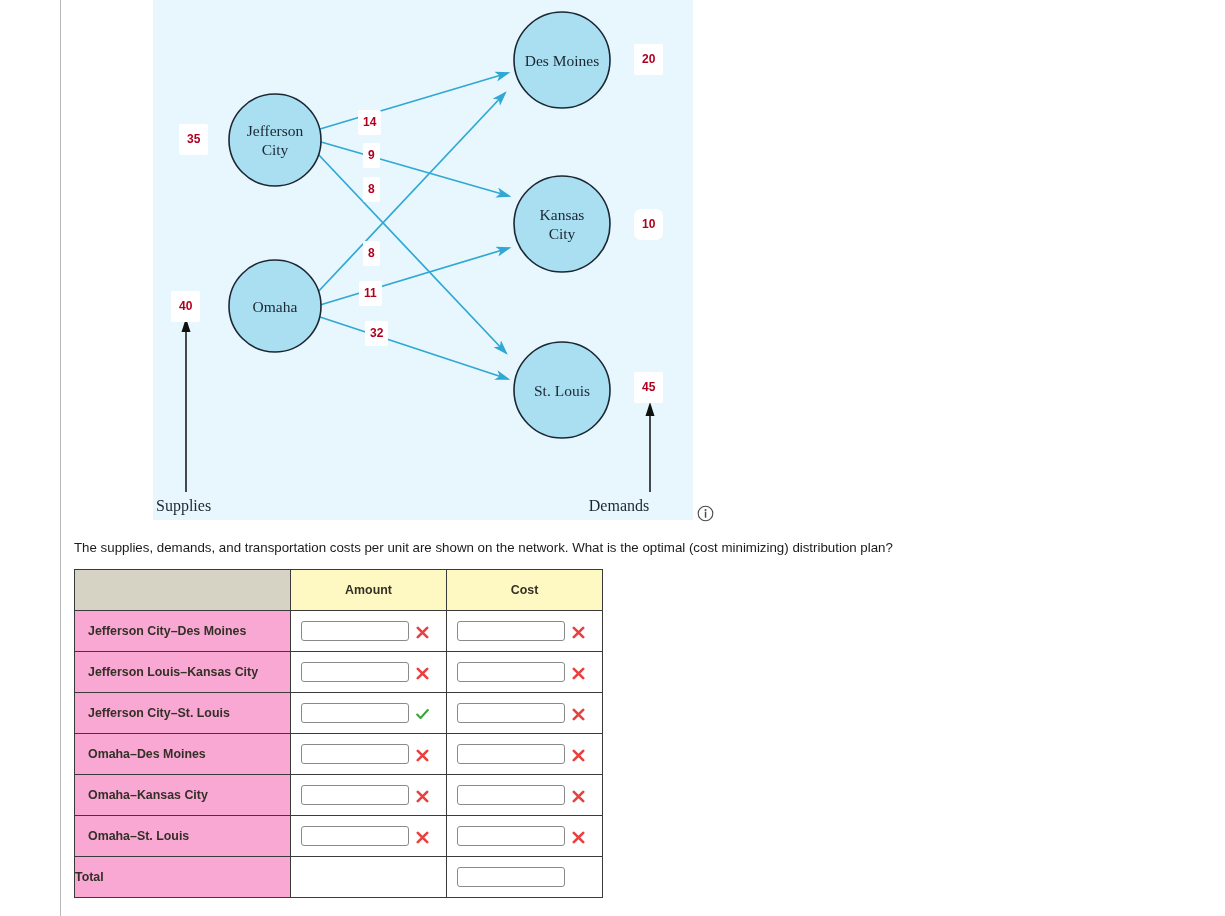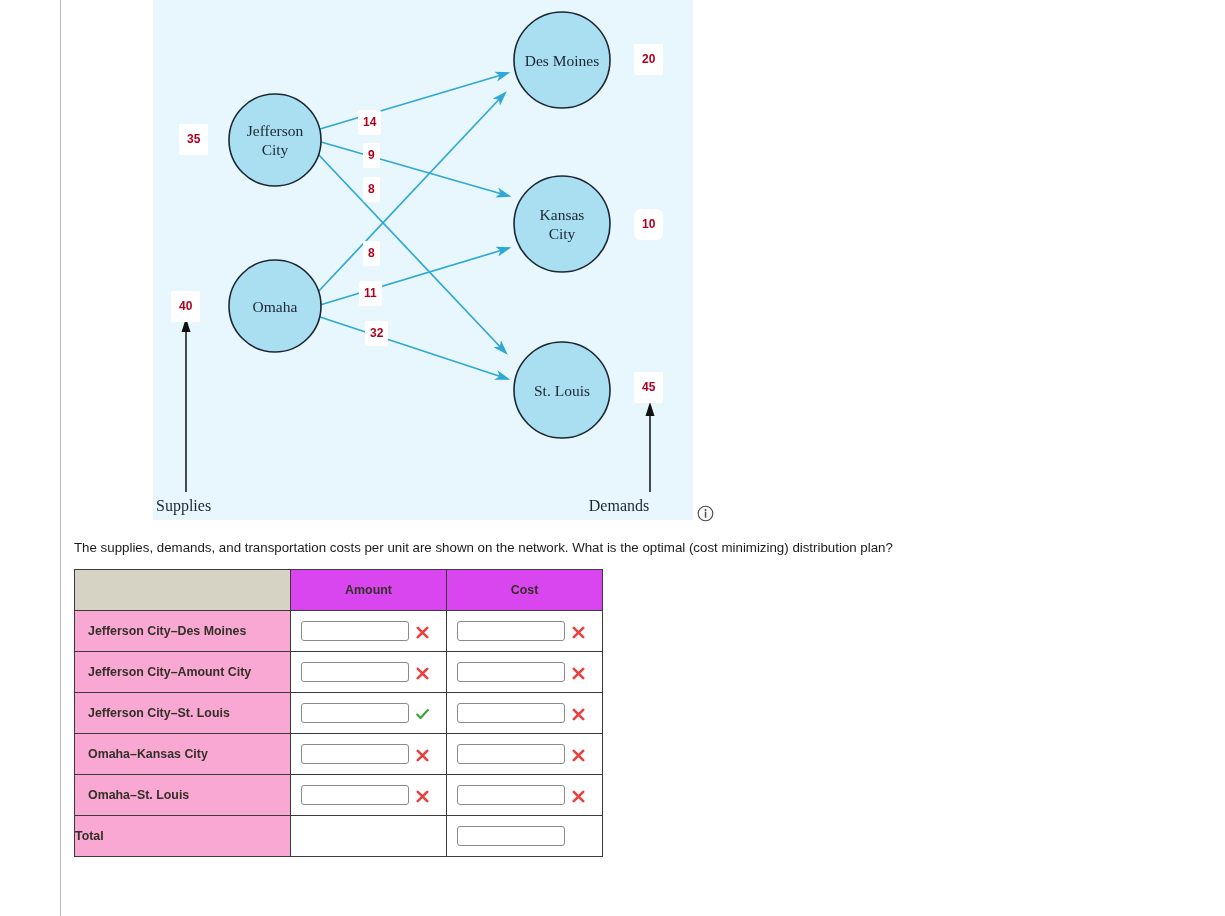--- a/index.html
+++ b/index.html
@@ -93,21 +93,21 @@
   .answer-table td, .answer-table th {
     border: 1px solid #3a3a3a;
     padding: 0;
     margin: 0;
   }
   .col-label { width: 216px; }
   .col-amount { width: 156px; }
   .col-cost { width: 156px; }
   th.hdr {
     height: 41px;
-    background: #d946ef;
+    background: #fef9c3;
     color: #333026;
     font-size: 12.4px;
     font-weight: bold;
     text-align: center;
   }
   th.hdr.blank { background: #d6d2c4; }
   td.rowlabel {
     height: 41px;
     background: #f9a8d4;
     color: #333026;
@@ -279,21 +279,21 @@
           <td class="field">
             <div class="cell-inner">
               <input class="ans-input" type="text" value="" style="">
               <span class="mark"><svg width="13" height="13" viewBox="0 0 13 13">
                   <path d="M1.8,1.8 L11.2,11.2 M11.2,1.8 L1.8,11.2" stroke="#e8413f" stroke-width="2.6" stroke-linecap="round"></path>
                 </svg></span>
             </div>
           </td>
         </tr>
         <tr>
-          <td class="rowlabel">Jefferson City–Amount City</td>
+          <td class="rowlabel">Jefferson Louis–Kansas City</td>
           <td class="field">
             <div class="cell-inner">
               <input class="ans-input" type="text" value="" style="">
               <span class="mark"><svg width="13" height="13" viewBox="0 0 13 13">
                   <path d="M1.8,1.8 L11.2,11.2 M11.2,1.8 L1.8,11.2" stroke="#e8413f" stroke-width="2.6" stroke-linecap="round"></path>
                 </svg></span>
             </div>
           </td>
           <td class="field">
             <div class="cell-inner">
@@ -304,20 +304,39 @@
             </div>
           </td>
         </tr>
         <tr>
           <td class="rowlabel">Jefferson City–St. Louis</td>
           <td class="field">
             <div class="cell-inner">
               <input class="ans-input" type="text" value="" style="">
               <span class="mark"><svg width="13" height="13" viewBox="0 0 13 13">
                   <path d="M1.2,6.6 L4.6,10.0 L11.8,2.0" fill="none" stroke="#3aa63a" stroke-width="2.1" stroke-linecap="round" stroke-linejoin="round"></path>
+                </svg></span>
+            </div>
+          </td>
+          <td class="field">
+            <div class="cell-inner">
+              <input class="ans-input" type="text" value="" style="">
+              <span class="mark"><svg width="13" height="13" viewBox="0 0 13 13">
+                  <path d="M1.8,1.8 L11.2,11.2 M11.2,1.8 L1.8,11.2" stroke="#e8413f" stroke-width="2.6" stroke-linecap="round"></path>
+                </svg></span>
+            </div>
+          </td>
+        </tr>
+        <tr>
+          <td class="rowlabel">Omaha–Des Moines</td>
+          <td class="field">
+            <div class="cell-inner">
+              <input class="ans-input" type="text" value="" style="">
+              <span class="mark"><svg width="13" height="13" viewBox="0 0 13 13">
+                  <path d="M1.8,1.8 L11.2,11.2 M11.2,1.8 L1.8,11.2" stroke="#e8413f" stroke-width="2.6" stroke-linecap="round"></path>
                 </svg></span>
             </div>
           </td>
           <td class="field">
             <div class="cell-inner">
               <input class="ans-input" type="text" value="" style="">
               <span class="mark"><svg width="13" height="13" viewBox="0 0 13 13">
                   <path d="M1.8,1.8 L11.2,11.2 M11.2,1.8 L1.8,11.2" stroke="#e8413f" stroke-width="2.6" stroke-linecap="round"></path>
                 </svg></span>
             </div>

